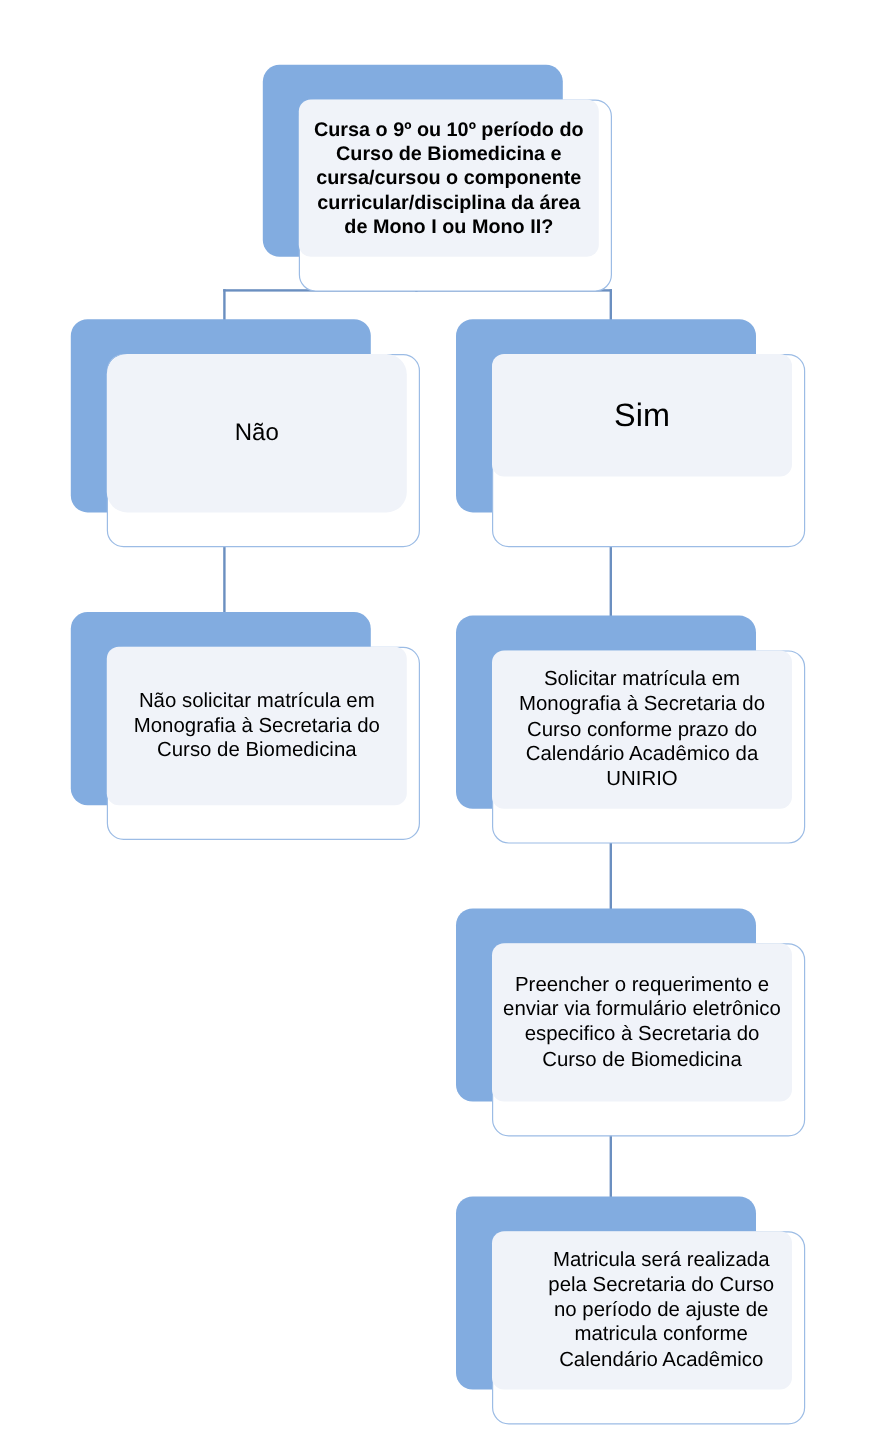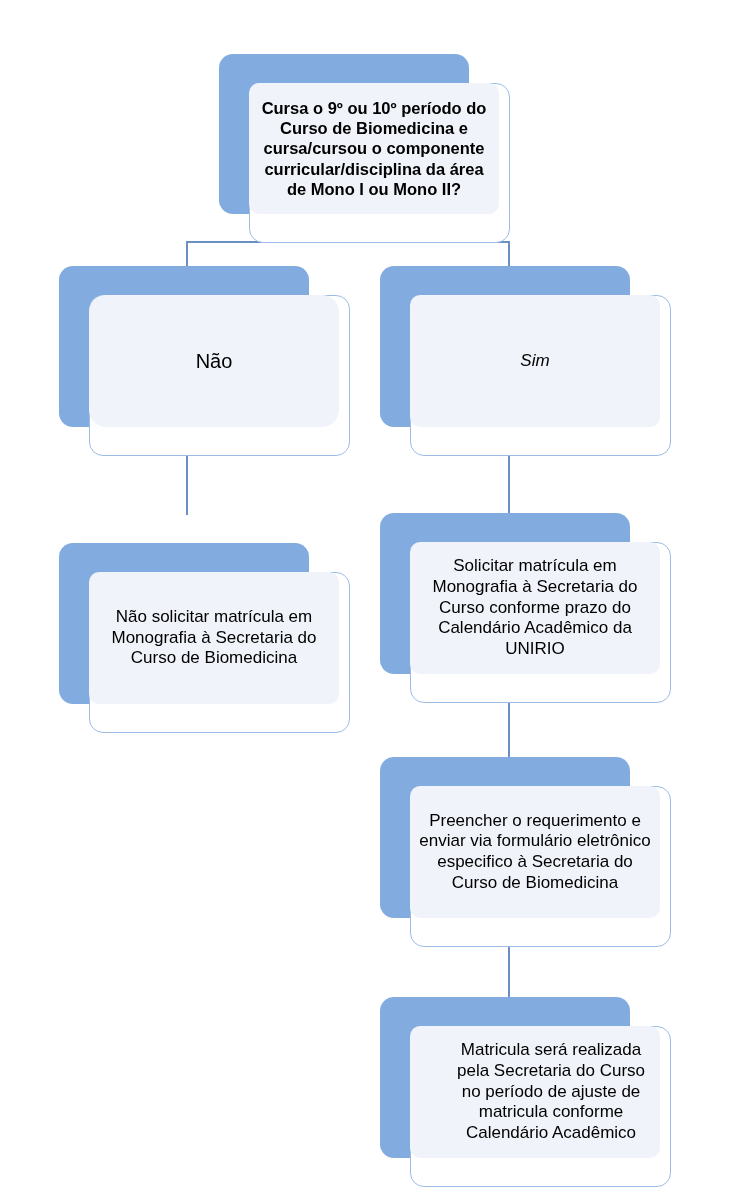--- a/index.html
+++ b/index.html
@@ -56,23 +56,23 @@
   #node-question .panel{left:30px;top:29px;width:250px;height:131px;font-size:16.5px;font-weight:700;}
 
   #node-nao{left:59px;top:266px;width:291px;height:190px;}
   #node-nao .plate{width:250px;height:161px;}
   #node-nao .outline{left:30px;top:29px;width:261px;height:161px;}
   #node-nao .panel{left:30px;top:29px;width:250px;height:132px;font-size:20px;border-radius:17px;}
 
   #node-sim{left:380px;top:266px;width:291px;height:190px;}
   #node-sim .plate{width:250px;height:161px;}
   #node-sim .outline{left:30px;top:29px;width:261px;height:161px;}
-  #node-sim .panel{left:30px;top:29px;width:250px;height:132px;font-size:17px;font-style:italic;}
+  #node-sim .panel{left:30px;top:29px;width:250px;height:102px;font-size:27px;}
 
-  #node-nao-solicitar{left:59px;top:543px;width:291px;height:225px;text-decoration:underline;}
+  #node-nao-solicitar{left:59px;top:510px;width:291px;height:225px;text-decoration:underline;}
   #node-nao-solicitar .plate{width:250px;height:161px;}
   #node-nao-solicitar .outline{left:30px;top:29px;width:261px;height:161px;}
   #node-nao-solicitar .panel{left:30px;top:29px;width:250px;height:132px;font-size:17px;}
 
   #node-solicitar{left:380px;top:513px;width:291px;height:190px;}
   #node-solicitar .plate{width:250px;height:161px;}
   #node-solicitar .outline{left:30px;top:29px;width:261px;height:161px;}
   #node-solicitar .panel{left:30px;top:29px;width:250px;height:132px;font-size:17px;}
 
   #node-preencher{left:380px;top:757px;width:291px;height:190px;}

